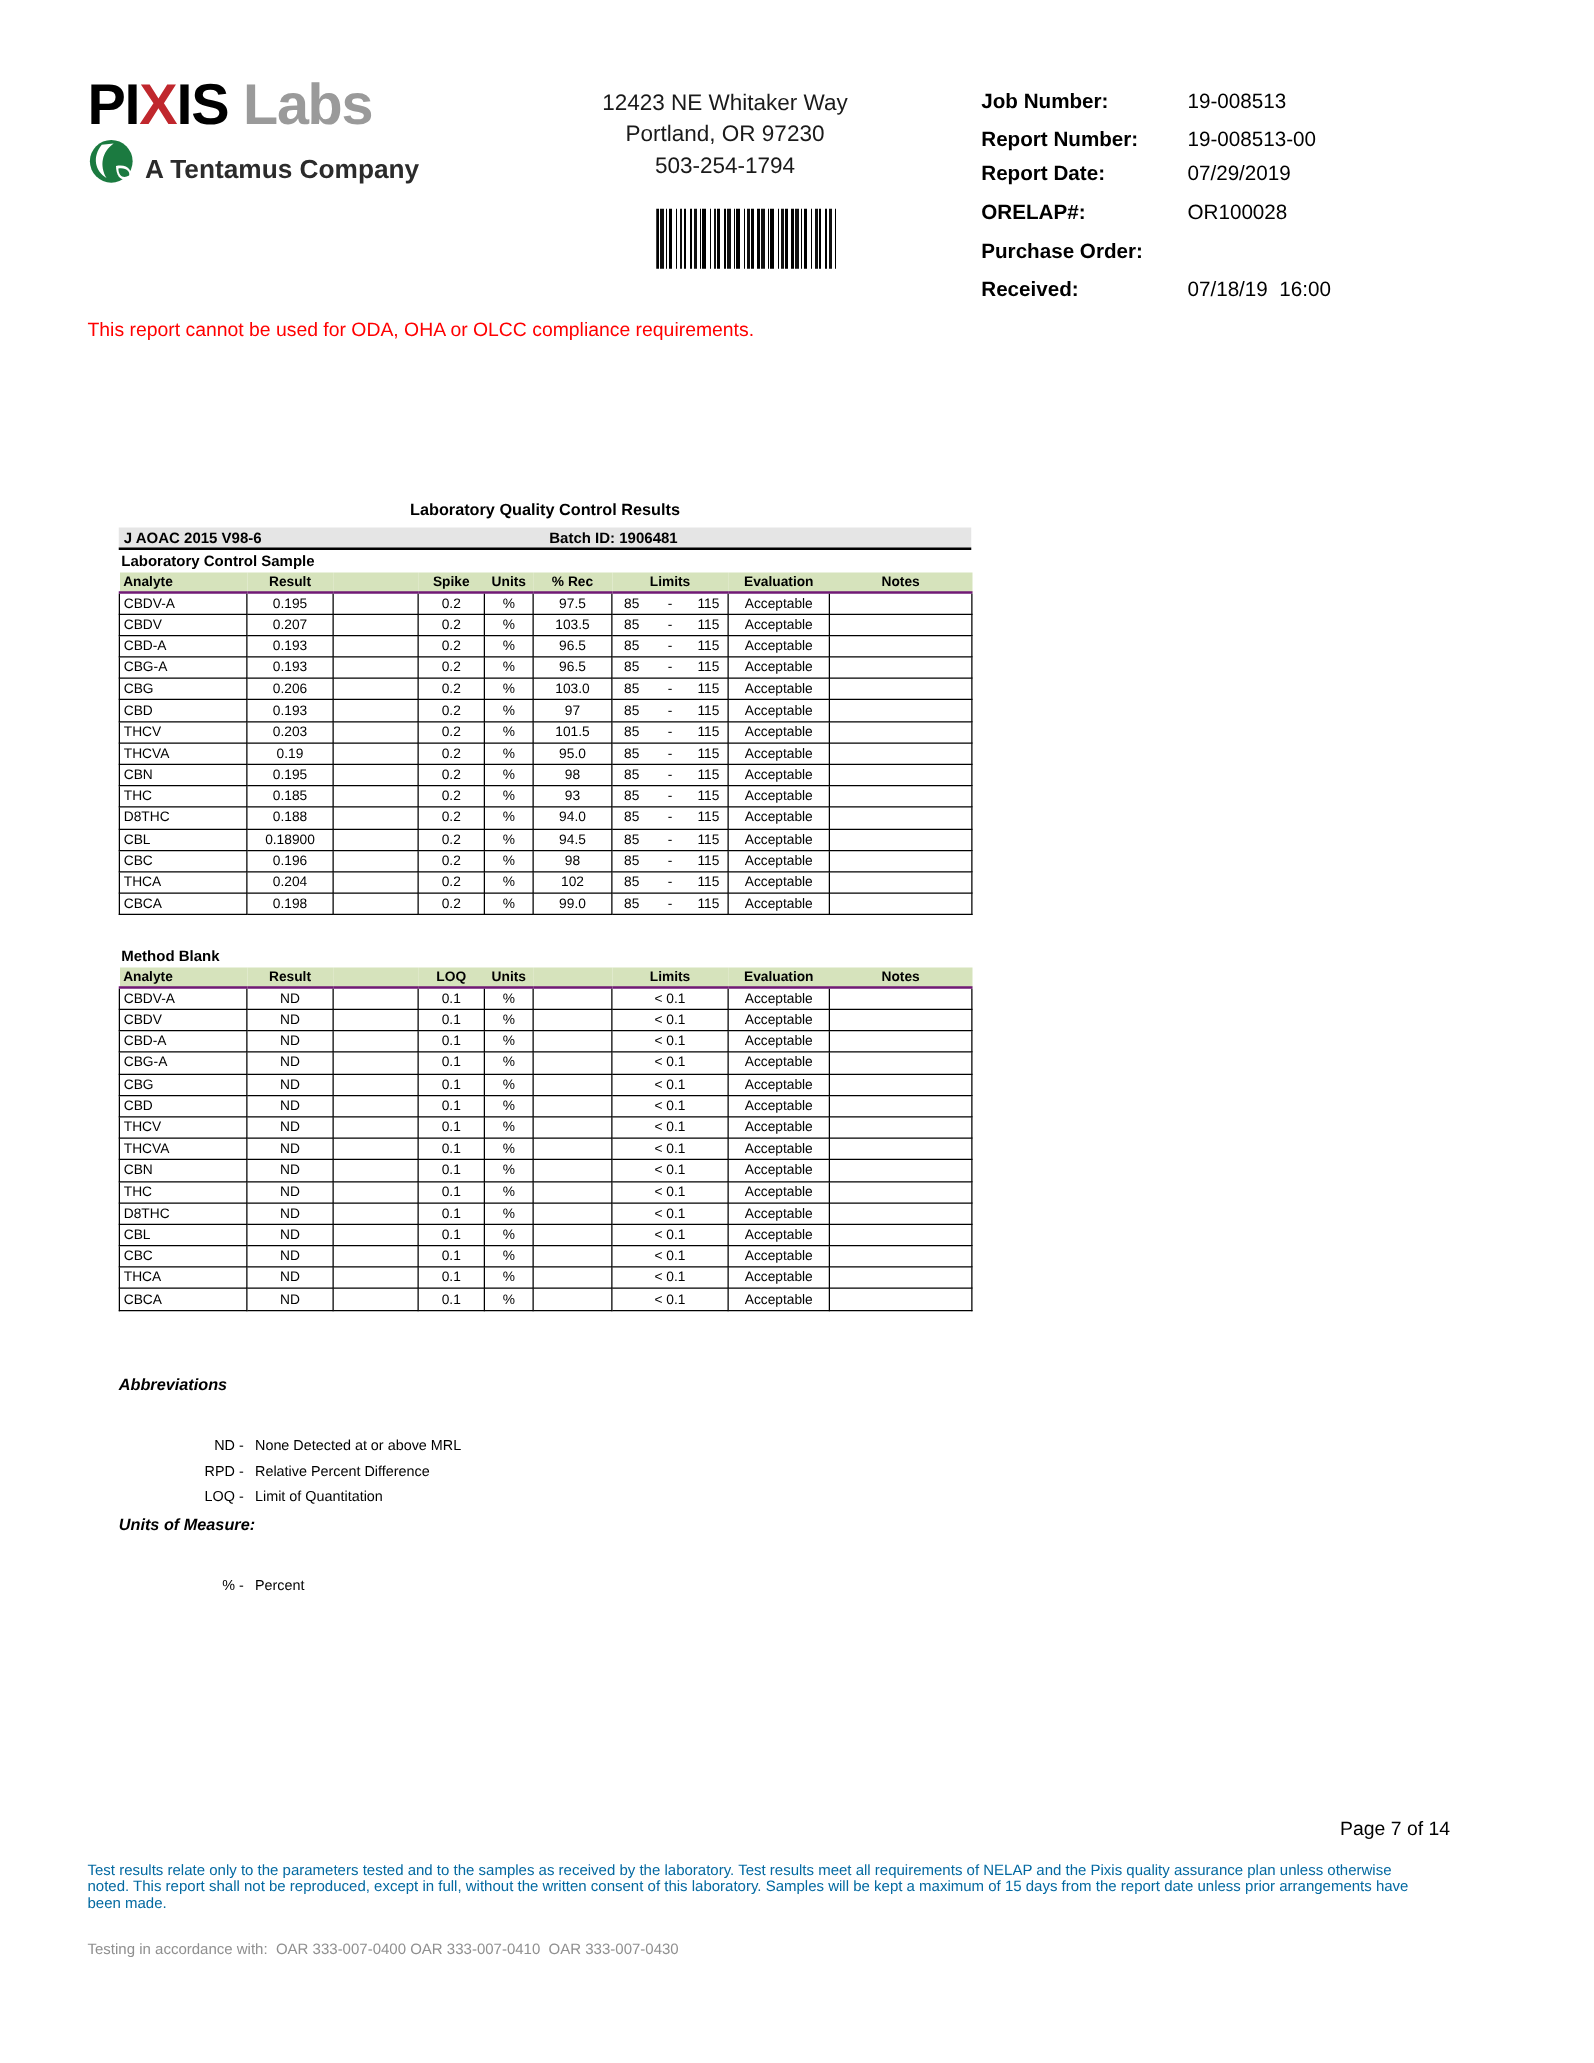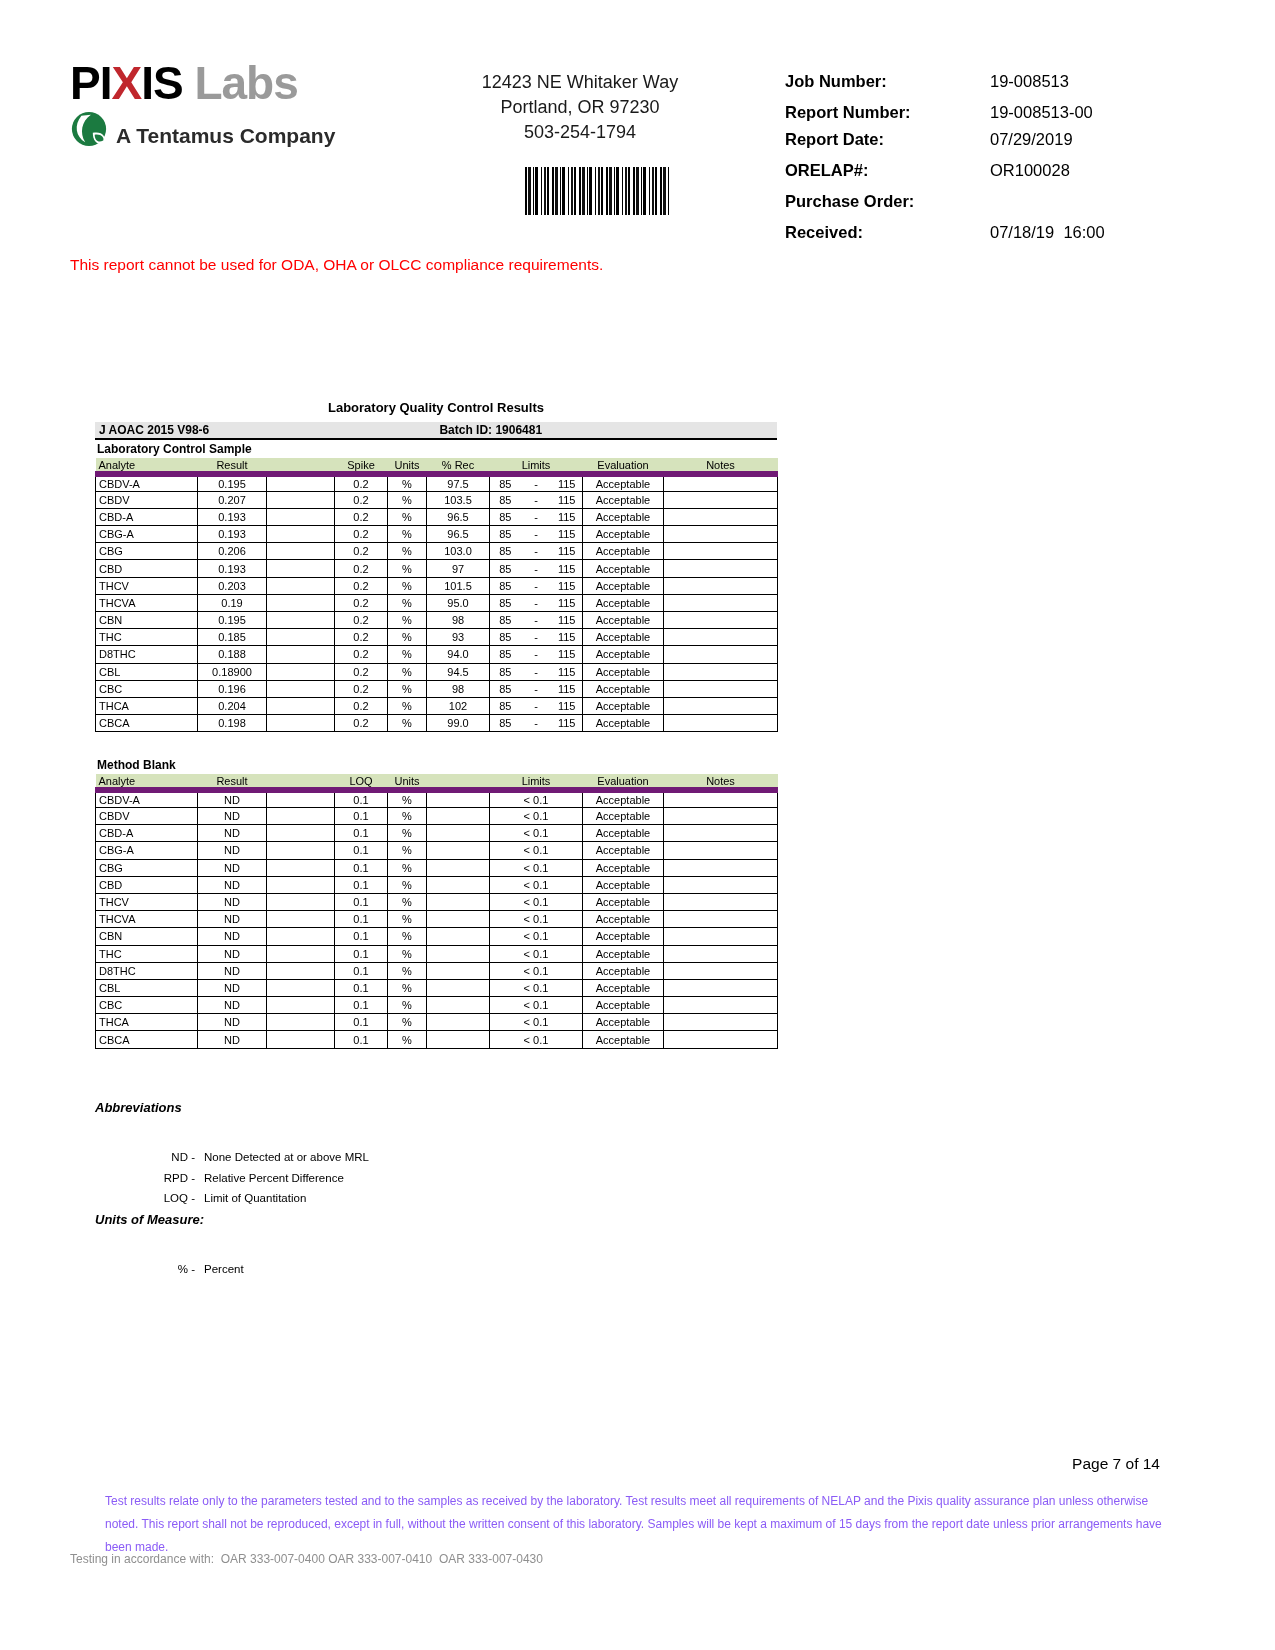--- a/index.html
+++ b/index.html
@@ -24,40 +24,40 @@
     background:repeating-linear-gradient(90deg,
       #000 0px, #000 2px, #fff 2px, #fff 3px,
       #111 3px, #111 6px, #fff 6px, #fff 8px,
       #000 8px, #000 9px, #fff 9px, #fff 10px,
       #000 10px, #000 13px, #fff 13px, #fff 16px,
       #000 16px, #000 17px, #fff 17px, #fff 19px,
       #111 19px, #111 21px, #fff 21px, #fff 22px,
       #000 22px, #000 24px, #fff 24px, #fff 27px); }
 
   .info-block { position:absolute; left:785px; top:72px; width:430px; }
-  .info-row { display:flex; margin-bottom:12px;gap:40px; }
+  .info-row { display:flex; margin-bottom:12px; }
   .info-row.gap-s { margin-bottom:8px; }
   .info-label { width:165px; font-size:16.5px; font-weight:bold; }
   .info-value { font-size:16.5px; white-space:pre; }
 
   .notice { position:absolute; left:70px; top:256px; font-size:15.5px; color:#f00; }
 
   
   .qc { position:absolute; left:95px; top:400px; width:682px; }
   .qc-title { text-align:center; font-size:13px; font-weight:bold; margin-bottom:7px; }
   .green-bar { position:relative; height:18px; background:#e5e5e5; border-bottom:2.5px solid #000;
                font-size:12px; font-weight:bold; line-height:16px; }
   .green-bar .method { padding-left:4px; }
   .green-bar .batch { position:absolute; left:50.5%; top:0; }
   .section-label { font-size:12px; font-weight:bold; padding:2px 0 2px 2px; }
 
   table.qc-table { width:682px; border-collapse:collapse; table-layout:fixed; font-size:11px; }
   table.qc-table thead tr { background:#d6e3bc; height:16px; }
-  table.qc-table thead th { font-weight:normal; font-size:11px; text-align:center; padding:0;
-                            border-bottom:6px solid #701a75; }
+  table.qc-table thead th { font-weight:bold; font-size:11px; text-align:center; padding:0;
+                            border-bottom:2px solid #701a75; }
   table.qc-table thead th.h-analyte { text-align:left; padding-left:3px; }
   table.qc-table tbody tr { height:17.2px; }
   table.qc-table tbody td { border:1px solid #000; padding:0 2px; text-align:center; overflow:hidden; }
   table.qc-table tbody td.c-analyte { text-align:left; padding-left:3px; }
   td.c-limits3 { padding:0 !important; }
   .lim-flex { display:flex; width:100%; }
   .lim-flex span { flex:1 1 33%; text-align:center; }
   .mb-gap { height:24px; }
 
   
@@ -66,21 +66,21 @@
   .abbrev-list { margin-top:36px; }
   .abbrev-item { display:flex; font-size:11.5px; margin-bottom:8.5px; }
   .abbrev-key { width:100px; text-align:right; }
   .abbrev-text { margin-left:9px; }
   .units-block { position:absolute; left:95px; top:1212px; }
   .units-list { margin-top:36px; }
 
   
   .page-num { position:absolute; top:1455px; right:115px; font-size:15.5px; }
   .disclaimer { position:absolute; left:70px; top:1490px; width:1070px;
-                font-size:12px; line-height:23px; color:#8b5cf6;margin-left:35px; }
+                font-size:12px; line-height:13px; color:#0369a1; }
   .testing { position:absolute; left:70px; top:1552px; font-size:12px; color:#8f8f8f; white-space:pre; }
 </style>
 </head>
 <body>
 
 <div class="page">
 
   <div class="logo-block">
     <div class="logo-text"><span class="logo-pi">PI</span><span class="logo-x">X</span><span class="logo-is">IS</span><span class="logo-labs"> Labs</span></div>
     <div class="logo-tagline">

